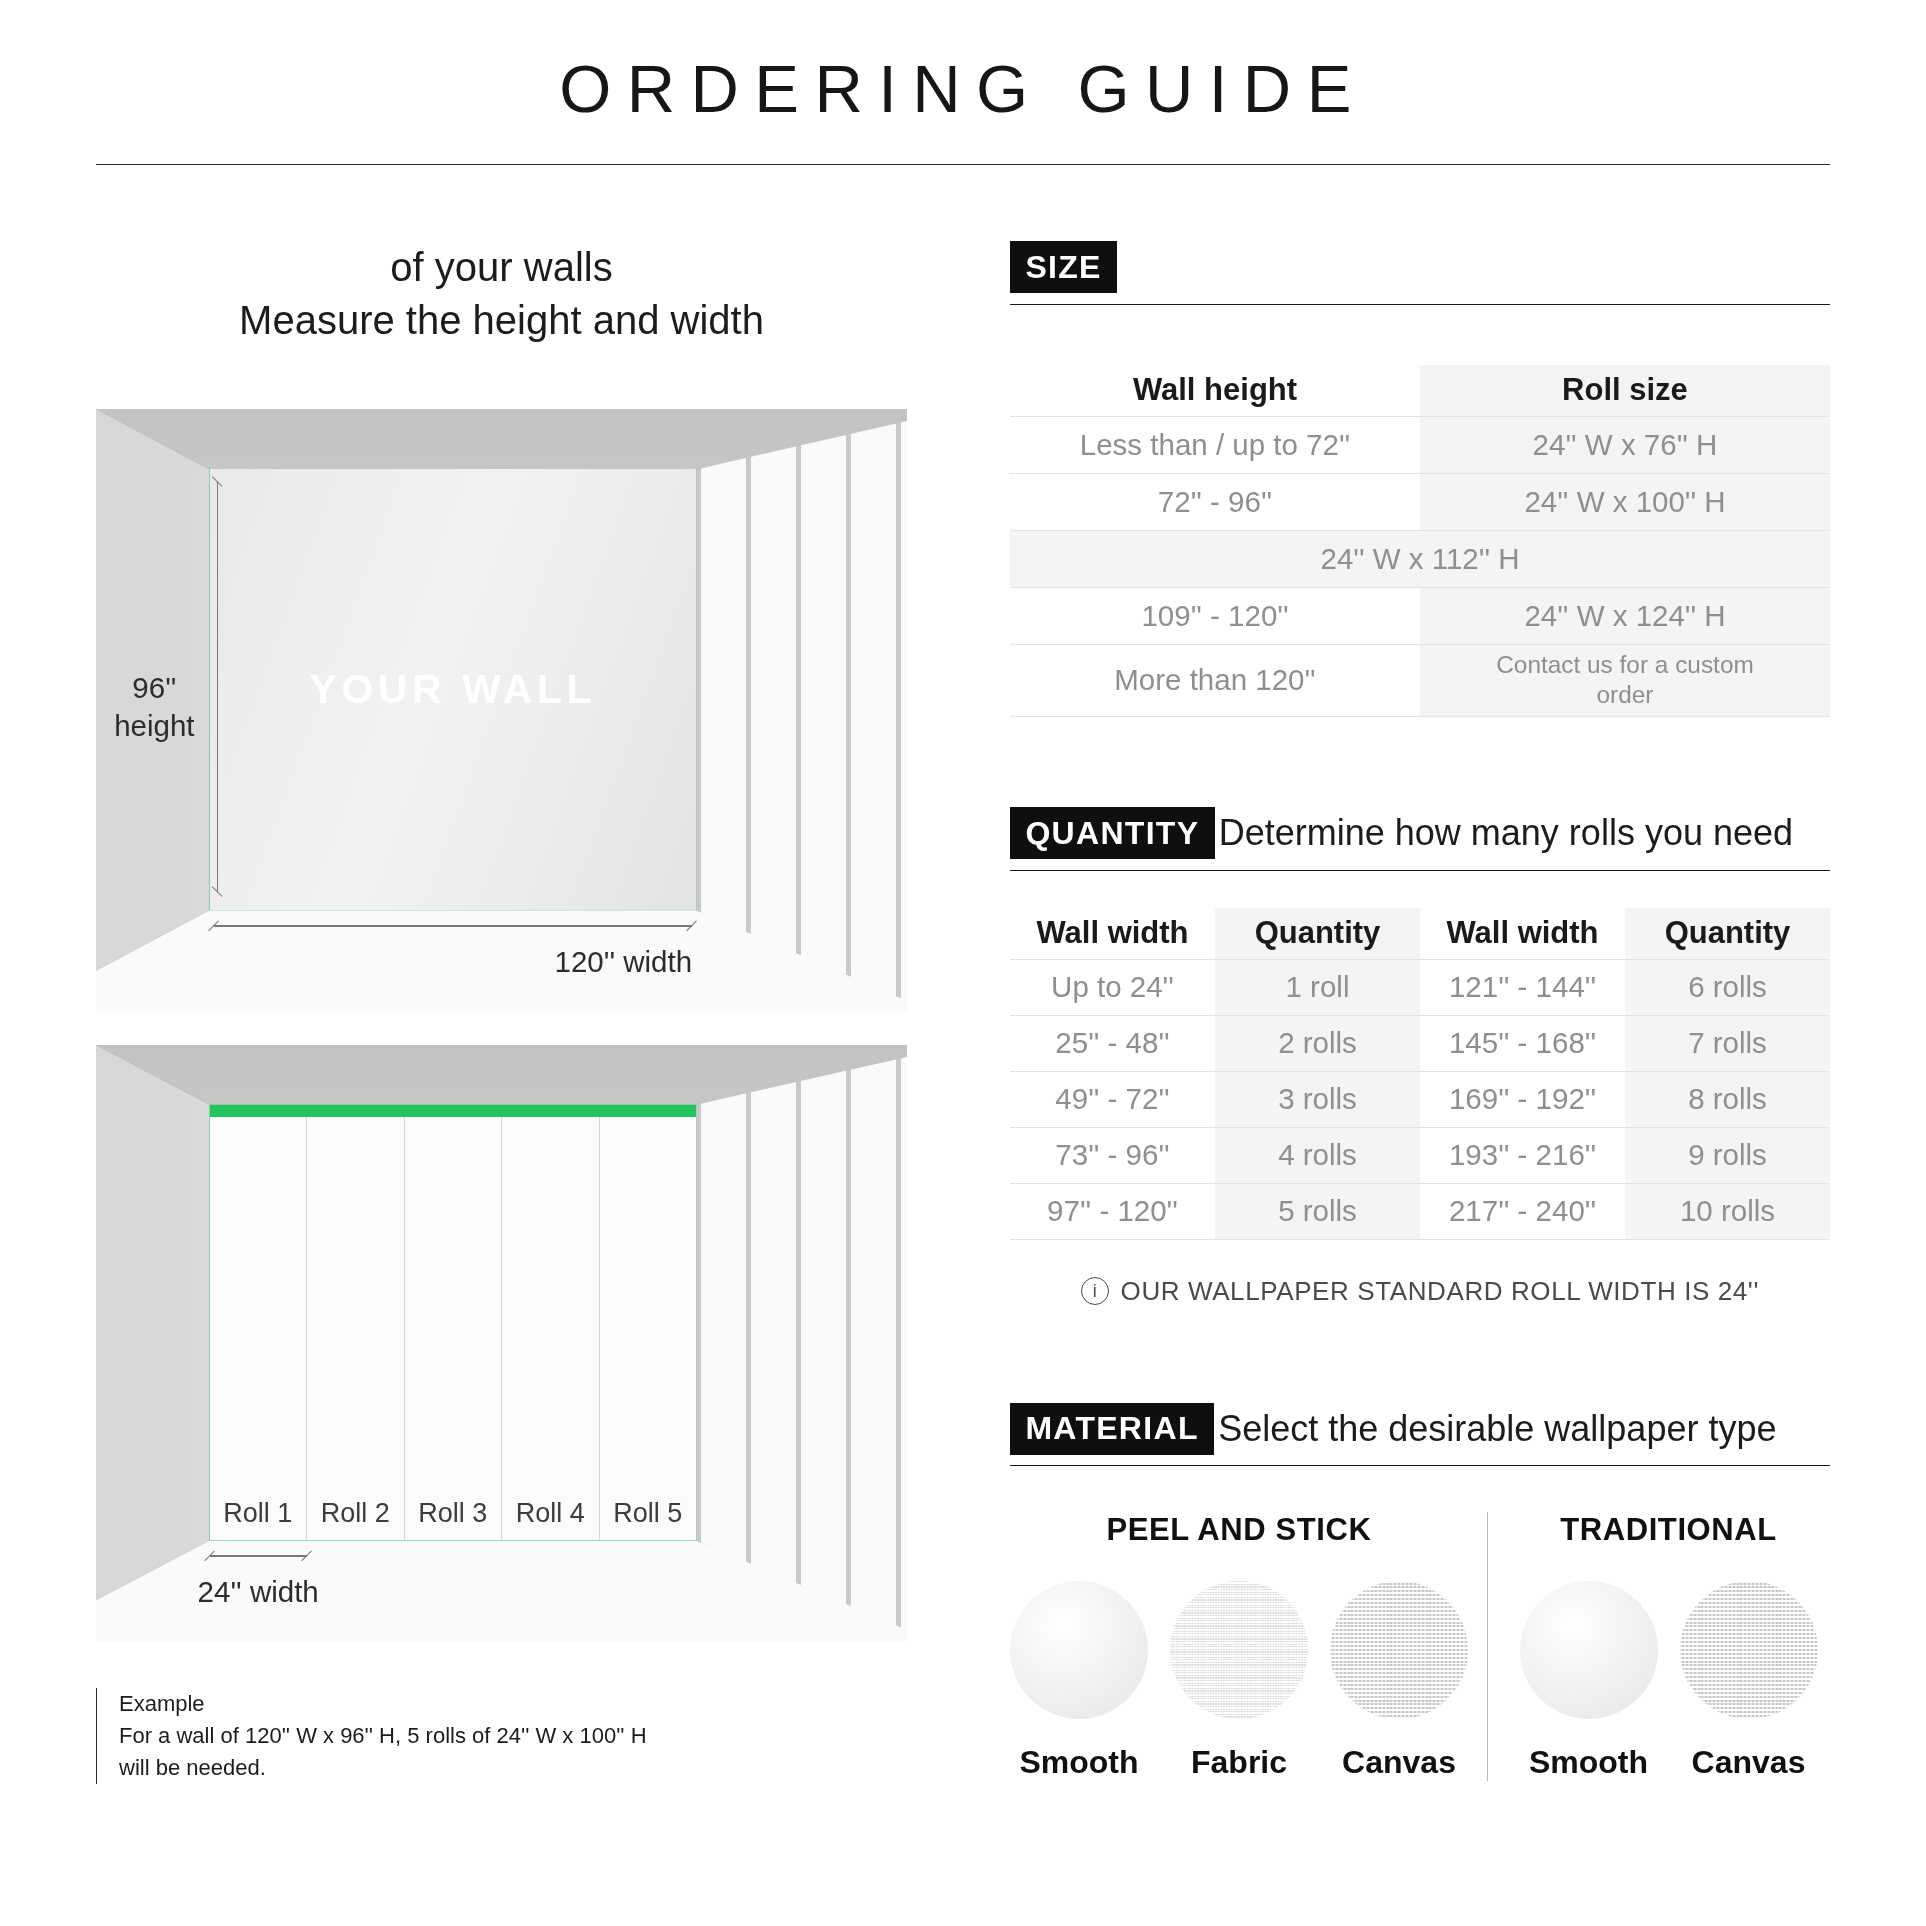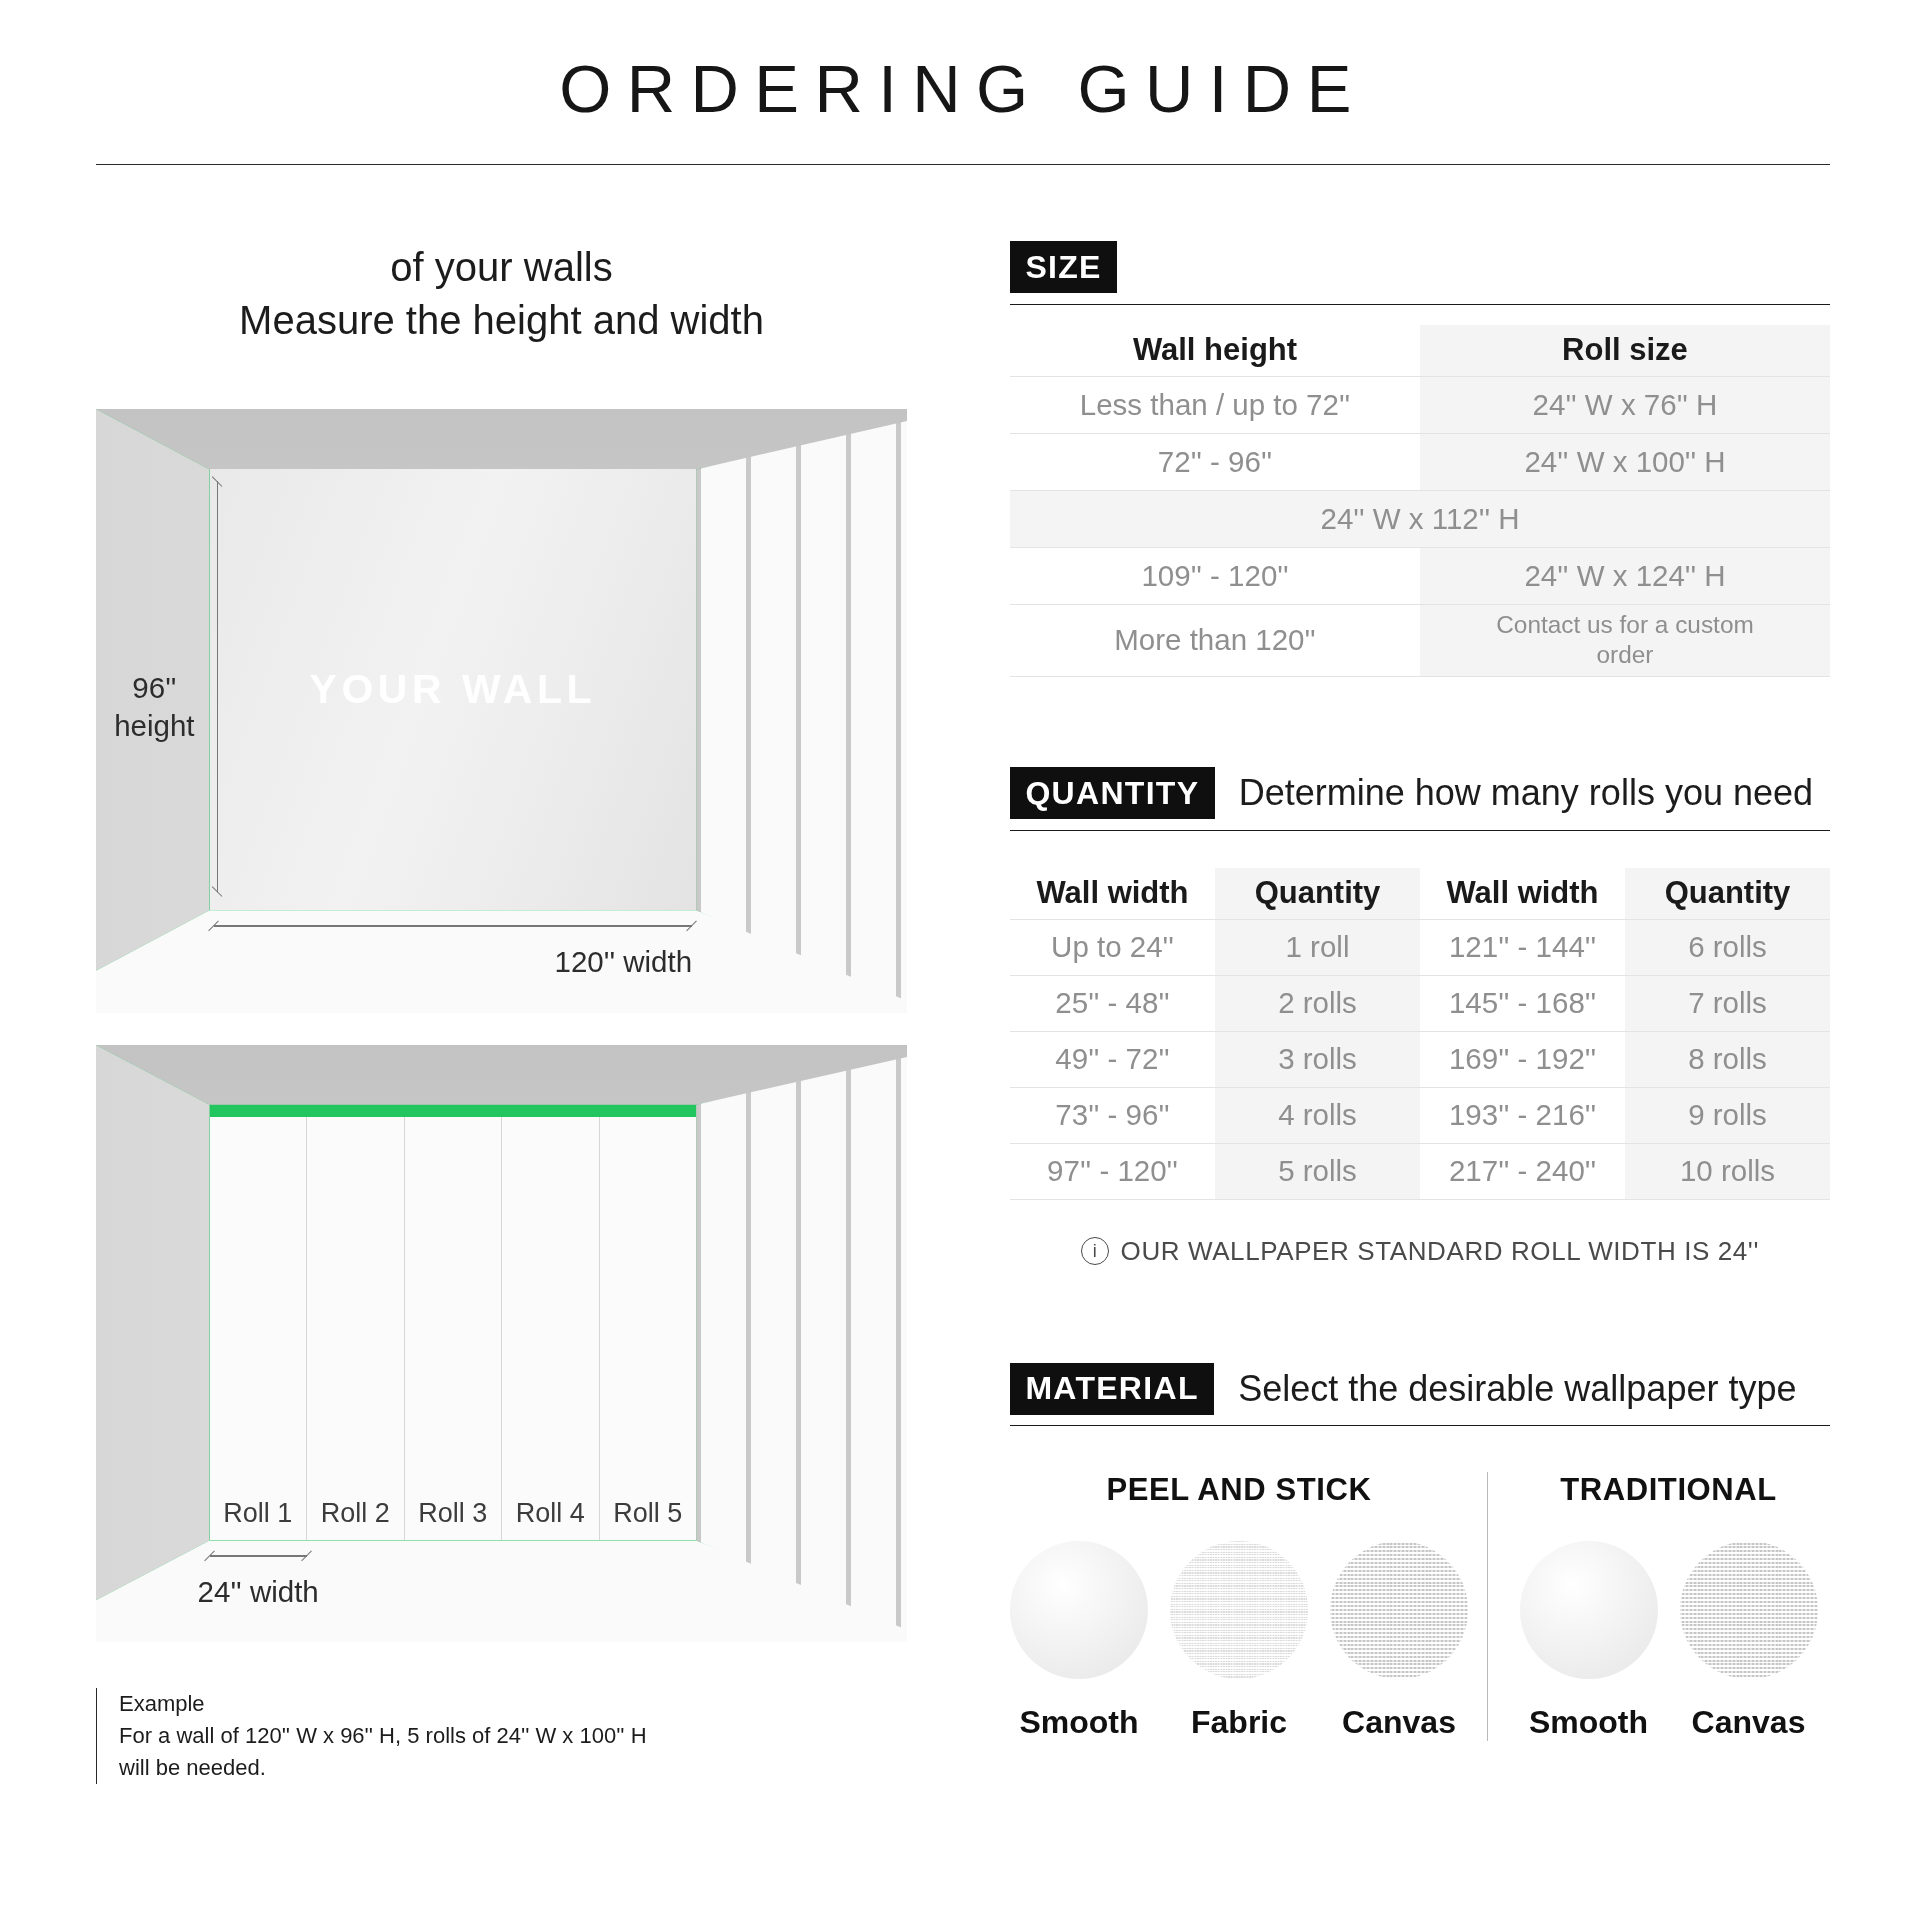--- a/index.html
+++ b/index.html
@@ -132,33 +132,33 @@
     margin-top: 46px;
     border-left: 1.9px solid #2a2a2a;
     padding-left: 22px;
     font-size: 22px;
     line-height: 1.45;
     color: #1c1c1c;
   }
 
   
   .sec-head {
-    display: flex; align-items: center; gap: 24px;
+    display: flex; align-items: center; gap: 4px;
     border-bottom: 1.3px solid #1a1a1a;
     padding-bottom: 10.3px;
   }
   .badge {
     background: #0f0f0f; color: #ffffff;
     font-weight: 700; font-size: 32px; letter-spacing: 1.3px;
     padding: 7.7px 15.4px;
   }
   .sec-sub { font-size: 36px; font-weight: 400; color: #1c1c1c; }
 
   
-  .size-table { margin-top: 20px; }
+  .size-table { margin-top: 60px; }
   .trow { display: flex; border-bottom: 0.6px solid #e3e3e3; }
   .trow:last-child { border-bottom: 0.6px solid #e3e3e3; }
   .tc {
     display: flex; align-items: center; justify-content: center;
     min-height: 56px; font-size: 29.5px; color: #8f8f8f; text-align: center;
     padding: 5.1px 7.7px;
   }
   .tc-left { flex: 0 0 50%; }
   .tc-right { flex: 1; background: #f4f4f4; }
   .tc.hdr { color: #1a1a1a; font-weight: 700; font-size: 31px; min-height: 51px; }

